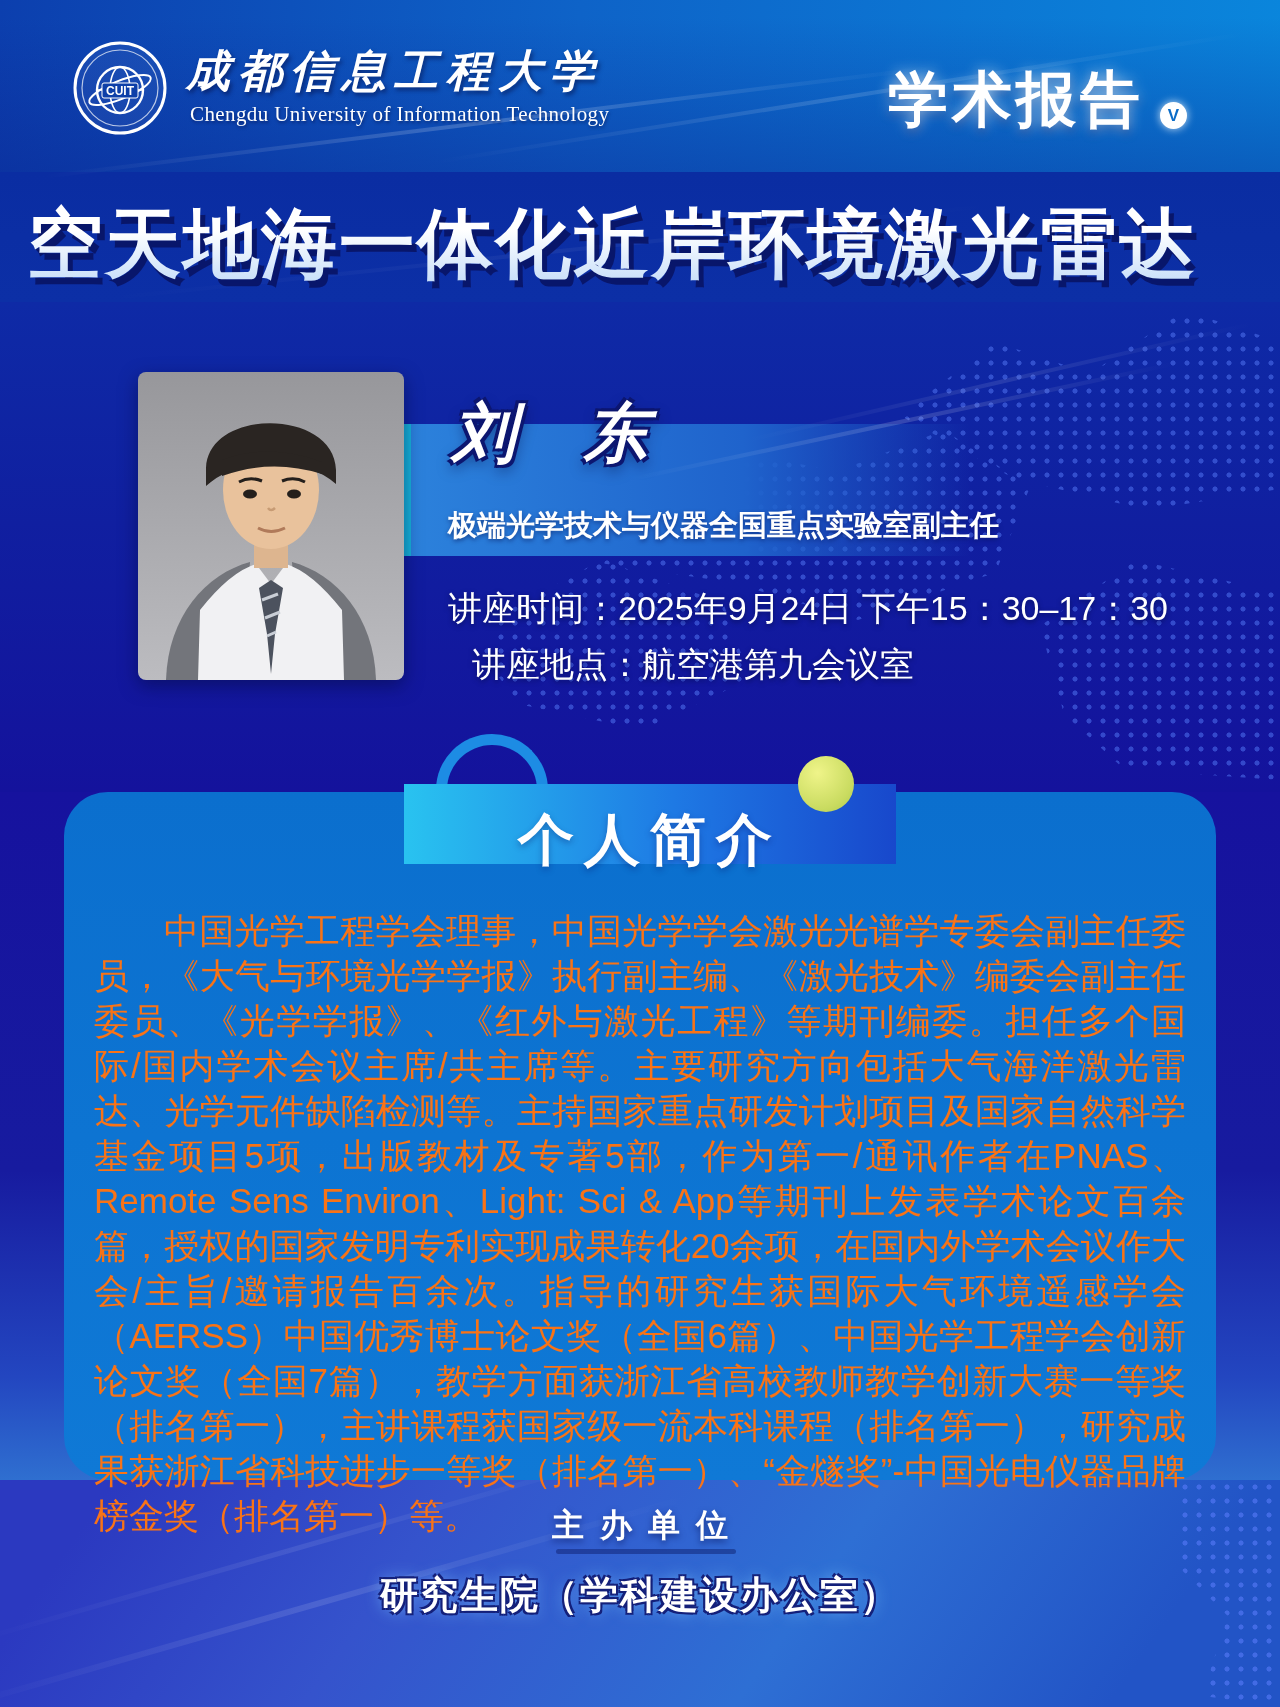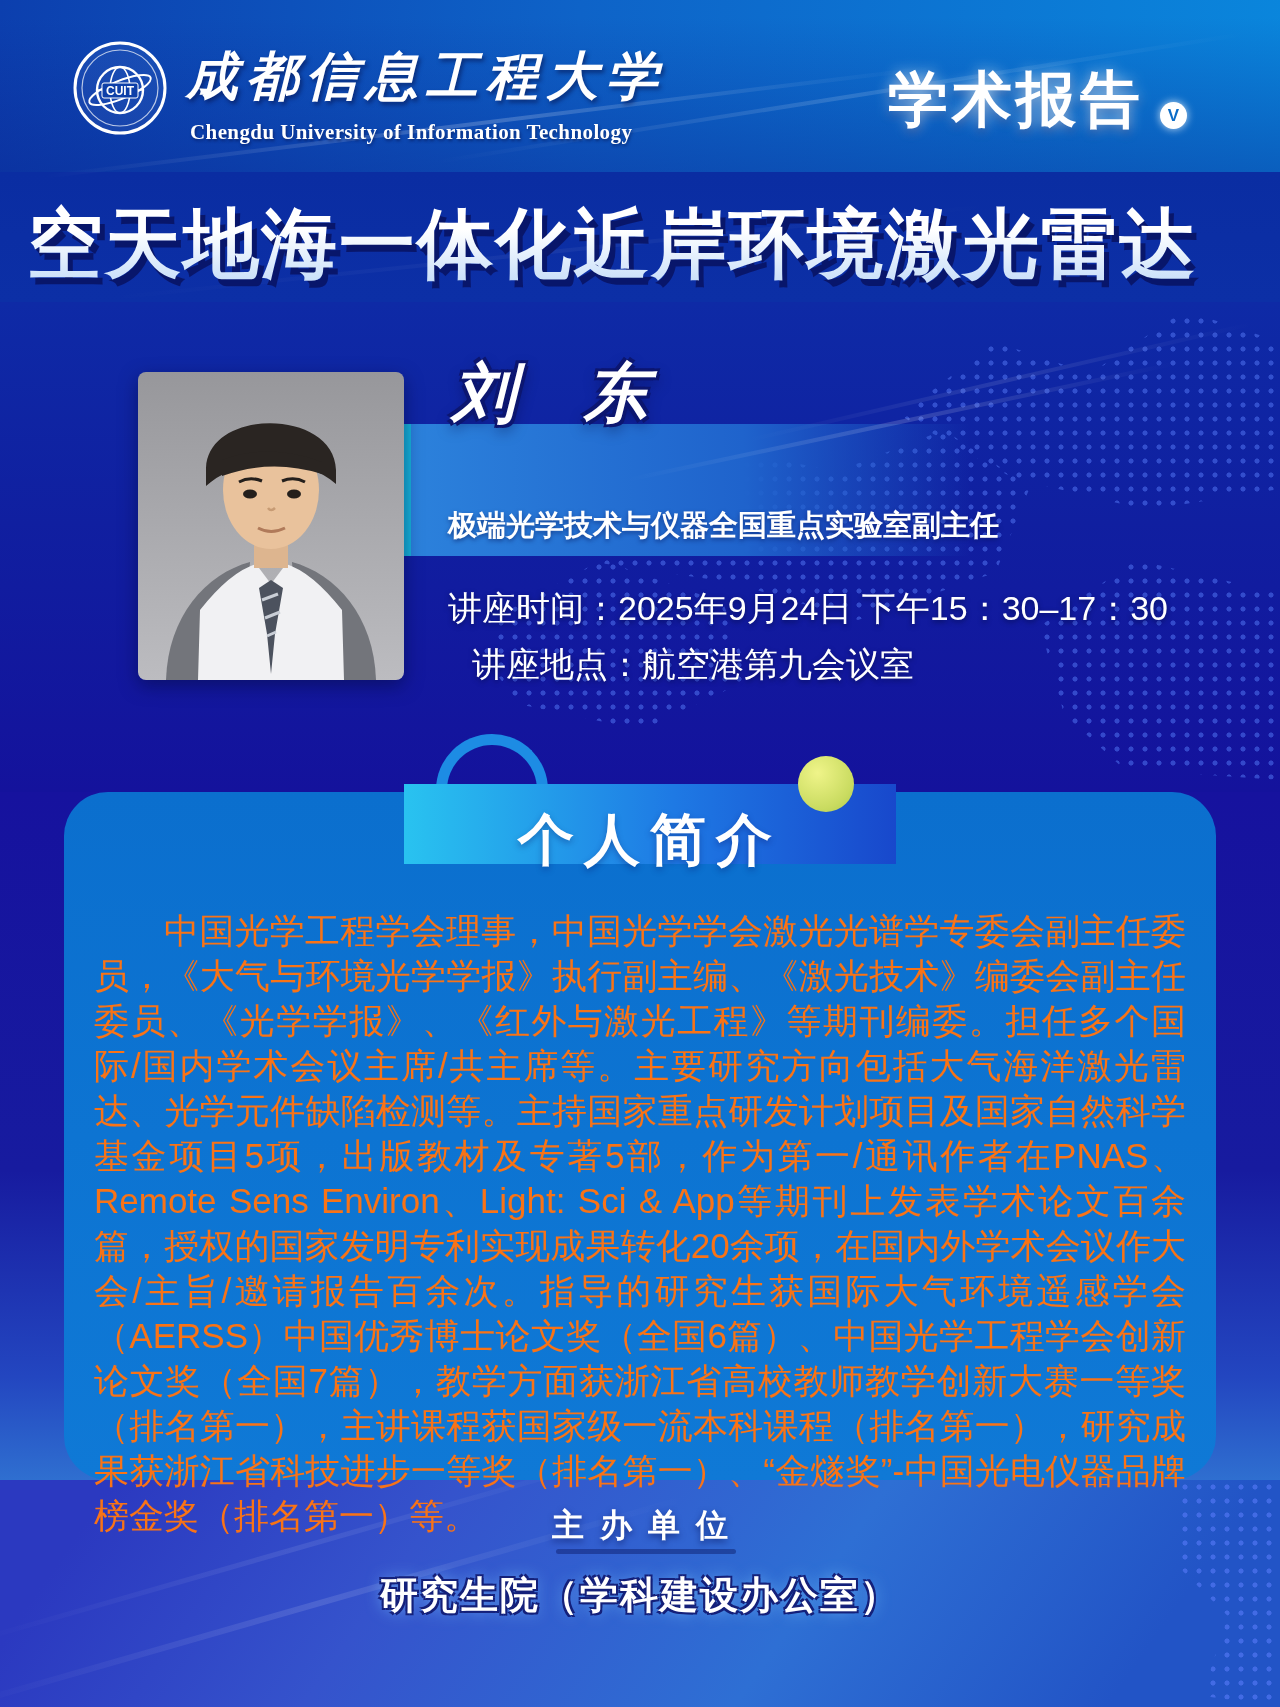--- a/index.html
+++ b/index.html
@@ -37,40 +37,40 @@
   .dotD{left:1040px;top:560px;width:240px;height:220px;clip-path:polygon(0% 30%,40% 0%,100% 15%,100% 100%,35% 95%,10% 70%);}
   .dotE{left:1150px;top:1480px;width:130px;height:227px;clip-path:polygon(20% 0%,100% 0%,100% 100%,40% 95%,60% 60%,25% 40%);opacity:.7;}
 
   
   .light-band{left:404px;top:424px;width:566px;height:132px;
     background:linear-gradient(90deg,#2c82dc 0%,#1f63cc 60%,rgba(16,32,160,0) 100%);}
   .cyan-strip{left:401px;top:424px;width:10px;height:132px;background:#16b4da;}
 
   
   .emblem{left:72px;top:40px;width:96px;height:96px;}
-  .univ-cn{left:186px;top:42px;font-size:52px;font-weight:bold;font-style:italic;
+  .univ-cn{left:186px;top:42px;font-size:44px;font-weight:bold;font-style:italic;
     letter-spacing:8px;text-shadow:2px 3px 4px rgba(5,15,70,.55);}
-  .univ-en{left:190px;top:120px;font-family:"Liberation Serif","DejaVu Serif",serif;
-    font-size:21px;font-weight:bold;letter-spacing:.4px;text-shadow:1px 2px 3px rgba(5,15,70,.55);}
+  .univ-en{left:190px;top:102px;font-family:"Liberation Serif","DejaVu Serif",serif;
+    font-size:21px;font-weight:normal;letter-spacing:.4px;text-shadow:1px 2px 3px rgba(5,15,70,.55);}
   .badge{left:888px;top:60px;font-size:60px;font-weight:bold;letter-spacing:4px;
     text-shadow:0 0 14px rgba(200,235,255,.85),0 4px 8px rgba(6,20,100,.5);}
   .badge-v{left:1160px;top:102px;width:27px;height:27px;border-radius:50%;background:#fff;
     color:#0a6cc8;font-size:17px;font-weight:bold;text-align:center;line-height:27px;
     box-shadow:0 0 8px rgba(255,255,255,.8);}
 
   
   .main-title{left:0;top:194px;width:1224px;text-align:center;font-size:76px;font-weight:bold;
     letter-spacing:2px;background:linear-gradient(180deg,#ffffff 35%,#b9d6f8 100%);
     -webkit-background-clip:text;background-clip:text;color:transparent;
     filter:drop-shadow(5px 7px 0 rgba(8,18,96,.85));}
 
   
   .photo{left:138px;top:372px;width:266px;height:308px;border-radius:8px;overflow:hidden;
     box-shadow:0 6px 18px rgba(4,10,60,.5);}
-  .speaker-name{left:452px;top:350px;font-size:64px;font-weight:bold;font-style:italic;
+  .speaker-name{left:452px;top:390px;font-size:64px;font-weight:bold;font-style:italic;
     letter-spacing:2px;white-space:pre;
     text-shadow:3px 3px 0 #0c1670,-3px 3px 0 #0c1670,3px -3px 0 #0c1670,-3px -3px 0 #0c1670,0 6px 14px rgba(5,10,60,.6);}
   .speaker-title1{left:448px;top:468px;font-size:29px;font-weight:bold;text-shadow:0 2px 4px rgba(6,16,80,.5);}
   .speaker-title2{left:448px;top:506px;font-size:29px;font-weight:bold;text-shadow:0 2px 4px rgba(6,16,80,.5);}
   .lect-line{font-size:34px;font-weight:normal;text-shadow:0 2px 5px rgba(4,10,60,.6);}
   .lect-time{left:448px;top:586px;}
   .lect-place{left:472px;top:642px;}
 
   
   .panel{left:64px;top:792px;width:1152px;height:688px;border-radius:44px;

